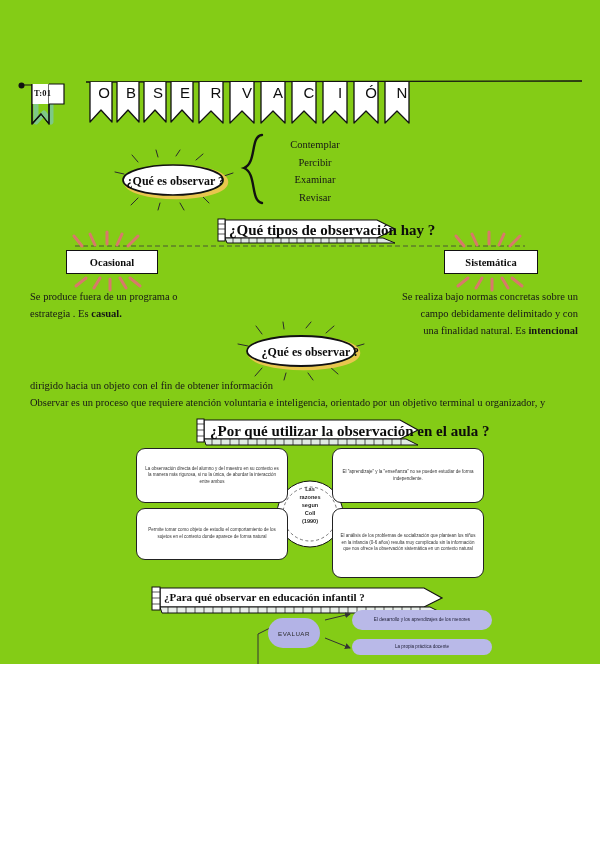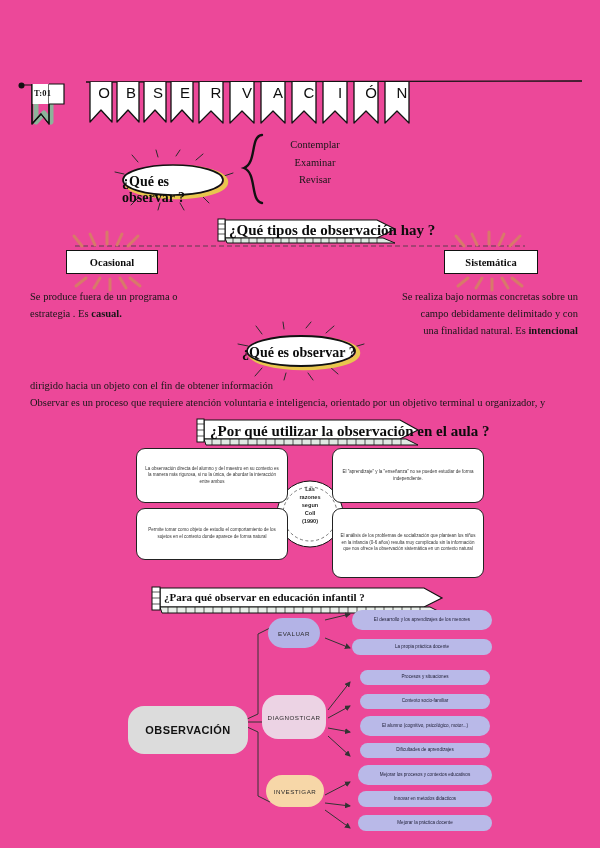--- a/index.html
+++ b/index.html
@@ -7,23 +7,23 @@
     padding: 0;
     background: #ffffff;
   }
   body {
     font-family: "Liberation Serif", serif;
     color: #1a1a1a;
   }
   #page {
     position: relative;
     width: 600px;
-    height: 848px;
+    height: 664px;
     overflow: hidden;
-    background: #ec4899;
+    background: #84cc16;
   }
 
   
   .tag-flag {
     position: absolute;
     left: 18px;
     top: 78px;
     width: 46px;
     height: 48px;
   }
@@ -81,24 +81,24 @@
     line-height: 17.5px;
     text-align: center;
     color: #161616;
   }
 
   
   .bubble-wrap { position: absolute; }
   .bubble-label {
     position: absolute;
     left: 0; right: 0;
-    text-align: left;
+    text-align: right;
     font-family: "Liberation Serif", serif;
     font-weight: bold;
-    font-size: 14px;
+    font-size: 12px;
     color: #0c0c0c;
     pointer-events: none;
   }
 
   
   .banner { position: absolute; }
   .banner-text {
     position: absolute;
     font-family: "Liberation Serif", serif;
     font-weight: bold;
@@ -278,20 +278,21 @@
     </svg>
     <div class="bubble-label" style="top:24px;left:14px;right:14px;">¿Qué es observar ?</div>
   </div>
 
   <svg style="position:absolute;left:240px;top:133px;" width="26" height="72" viewBox="0 0 26 72">
     <path d="M22 2 C10 3 17 30 4 35 C17 40 10 68 22 70" fill="none" stroke="#111" stroke-width="2.4" stroke-linecap="round"></path>
   </svg>
 
   <div class="list-text" style="left:250px;top:136px;width:130px;">
     <div>Contemplar</div>
+    <div>Percibir</div>
     <div>Examinar</div>
     <div>Revisar</div>
   </div>
 
   <div class="banner" style="left:215px;top:218px;">
     <svg width="185" height="26" viewBox="0 0 185 26">
       <path d="M10 2 L162 2 L180 11 L162 20 L10 20 Z" fill="#fff" stroke="#111" stroke-width="1.2"></path>
       <path d="M10 20 L168 20 L180 25 L12 25 Z" fill="#dfe9e3" stroke="#111" stroke-width="1"></path>
       <g stroke="#111" stroke-width=".7">
         <path d="M18 20 L18 25"></path>

